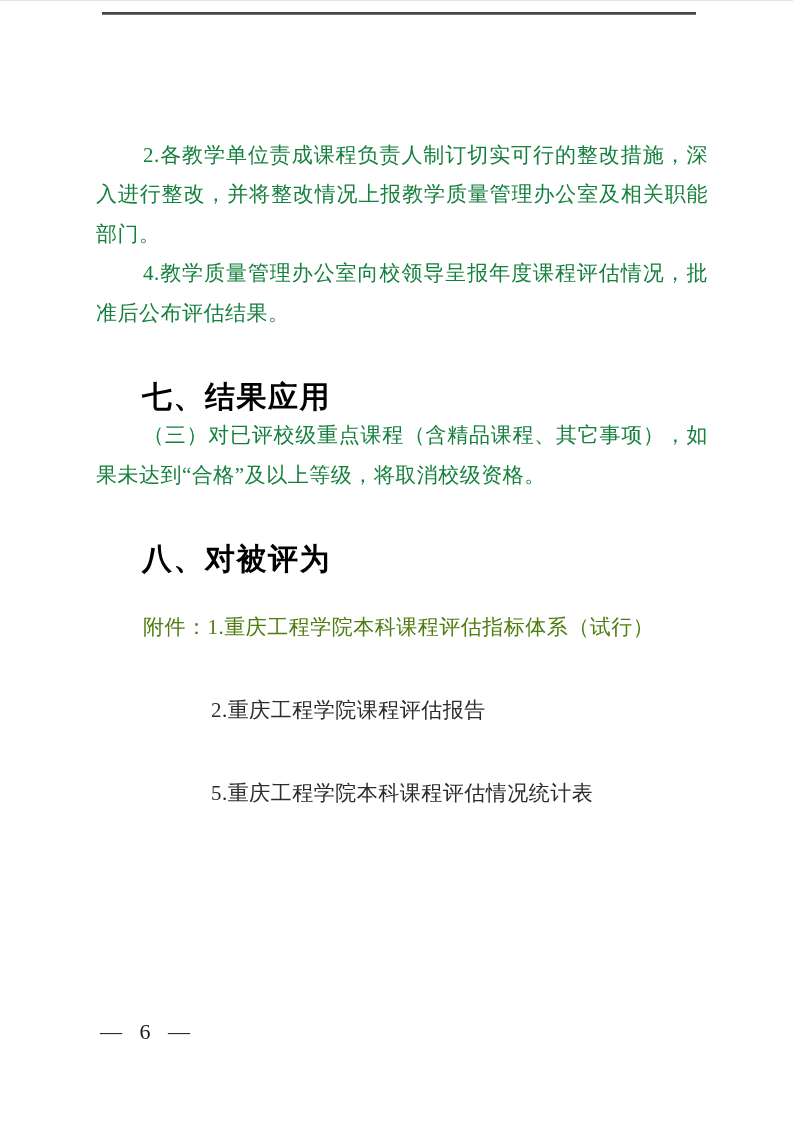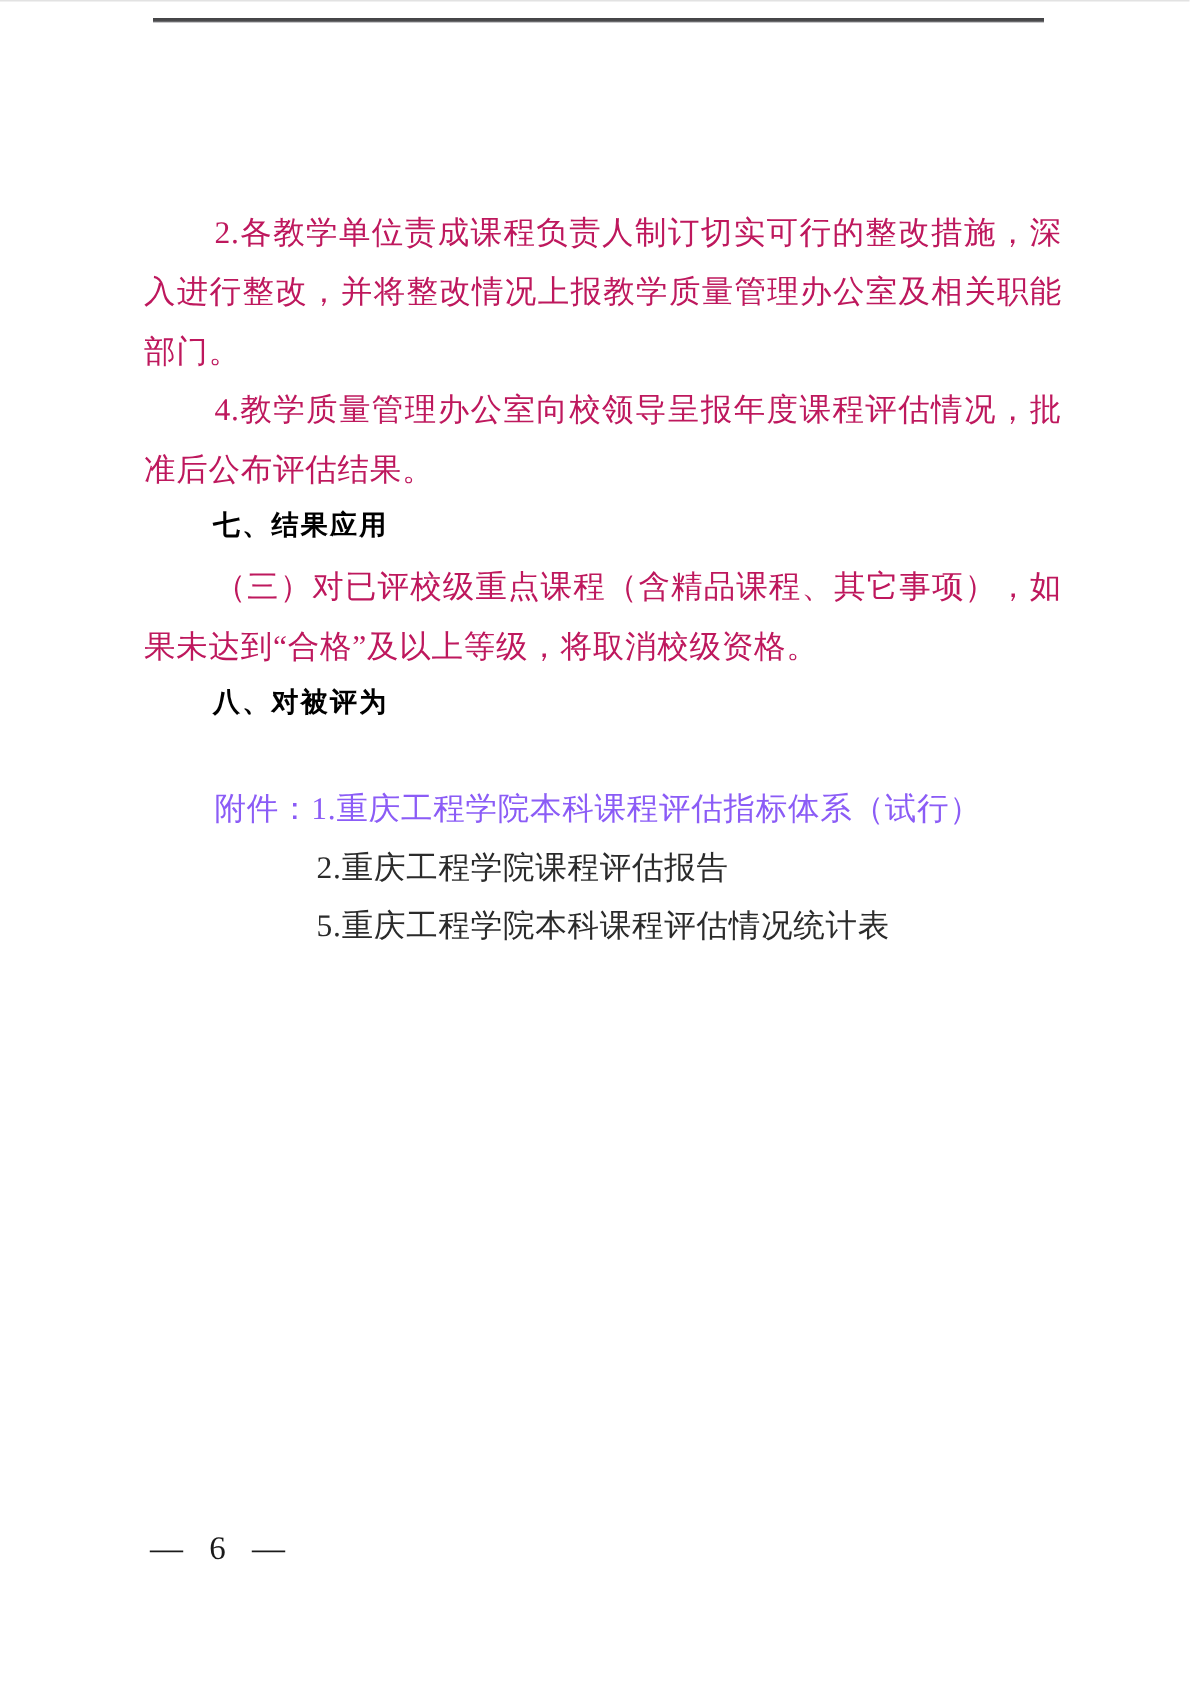--- a/index.html
+++ b/index.html
@@ -28,42 +28,44 @@
   .content {
     position: absolute; top: 136px; left: 96px;
     width: 612px;
     font-size: 21px;
     line-height: 39.4px;
     letter-spacing: 0.5px;
     text-align: justify;
   }
   .para {
     text-indent: 47px;
-    color: #be185d;
+    color: #15803d;
   }
   .heading {
-    font-family: Liberation Mono, monospace;
+    font-family: Liberation Sans, sans-serif;
     font-weight: bold;
     color: #000000;
-    font-size: 18px;
+    font-size: 30px;
     text-indent: 46px;
     letter-spacing: 1.5px;
     text-align: left;
+    margin-top: 44px;
   }
   .attachments {
     margin-top: 29px;
   }
   .attach-first {
     text-indent: 47px;
-    color: #8b5cf6;
+    color: #4d7c0f;
   }
   .attach-item {
     padding-left: 115px;
     color: #2b2b2b;
     text-align: left;
+    margin-top: 44px;
   }
   .footer-page-number {
     position: absolute; left: 100px; top: 1019px;
     font-size: 22px;
     line-height: 26px;
     letter-spacing: 2px;
     word-spacing: 8px;
     color: #1a1a1a;
   }
 </style>

